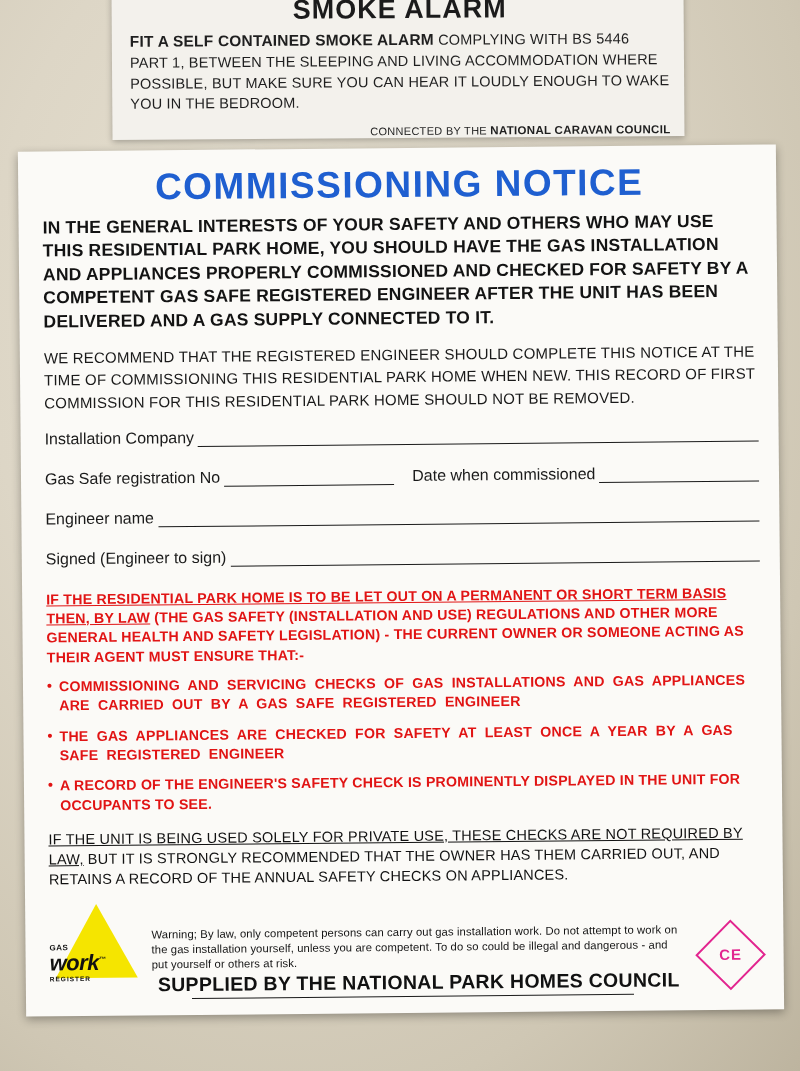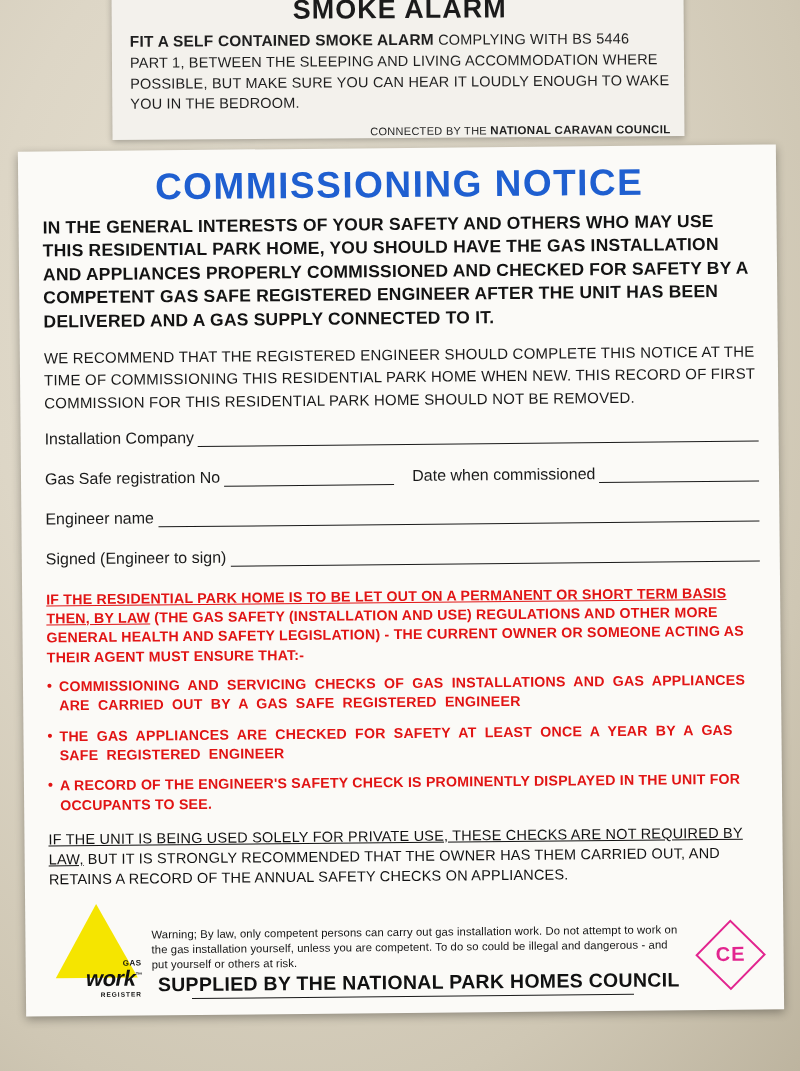--- a/index.html
+++ b/index.html
@@ -185,23 +185,23 @@
     top: 14px;
     width: 0;
     height: 0;
     border-left: 33px solid transparent;
     border-right: 33px solid transparent;
     border-bottom: 58px solid #f5e500;
   }
   .gs-text {
     position: absolute;
     left: 0;
-    top: 56px;
+    top: 40px;
     width: 92px;
-    text-align: right;
+    text-align: left;
     line-height: 1;
   }
   .gs-gas {
     font-size: 8px;
     font-weight: bold;
     color: #111;
     letter-spacing: 0.5px;
   }
   .gs-safe {
     font-size: 22px;
@@ -253,21 +253,21 @@
     border: 2.5px solid #e2258f;
     transform: rotate(45deg);
   }
   .ce-letters {
     position: absolute;
     inset: 0;
     display: flex;
     align-items: center;
     justify-content: center;
     color: #e2258f;
-    font-size: 20px;
+    font-size: 15px;
     font-weight: bold;
     letter-spacing: 1px;
   }
   .supplied-bar {
     font-size: 19.5px;
     font-weight: bold;
     color: #111;
     letter-spacing: 0.3px;
     margin: -26px 0 0 108px;
   }

